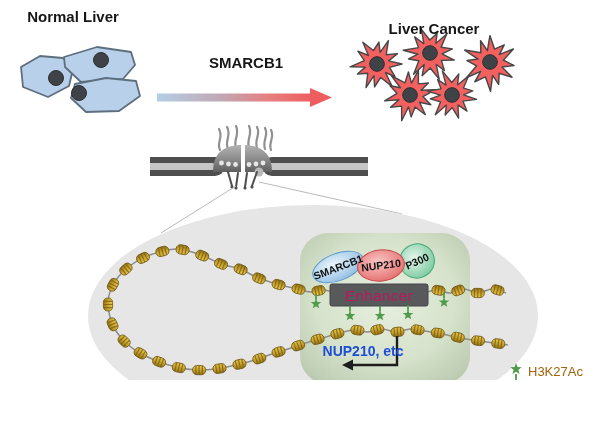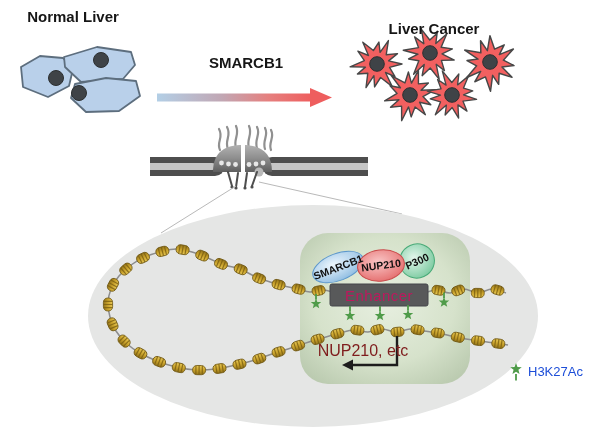--- a/index.html
+++ b/index.html
@@ -1,25 +1,25 @@
 <!DOCTYPE html>
 <html><head>
 <meta charset="utf-8">
 <style>
   html,body{margin:0;padding:0;background:#ffffff;}
-  .stage{position:relative;width:600px;height:437px;background:#ffffff;overflow:hidden;
+  .stage{position:relative;width:600px;height:380px;background:#ffffff;overflow:hidden;
          font-family:"Liberation Sans",sans-serif;}
   .stage svg{position:absolute;left:0;top:0;}
   .lbl{position:absolute;color:#161616;white-space:nowrap;transform:translate(-50%,-50%);}
   .title-lbl{font-size:15px;font-weight:700;}
   .arrow-lbl{font-size:15px;font-weight:700;text-align:center;line-height:18px;}
   .oval-lbl{font-size:10.5px;font-weight:700;color:#101010;}
   .enh-lbl{font-size:15px;font-weight:400;color:#be185d;letter-spacing:0.5px;}
-  .gene-lbl{font-size:16px;font-weight:400;color:#7f1d1d;}
-  .legend-lbl{font-size:13px;font-weight:500;color:#1d4ed8;transform:translate(0,-50%);}
+  .gene-lbl{font-size:14px;font-weight:700;color:#1d4ed8;}
+  .legend-lbl{font-size:13px;font-weight:500;color:#a16207;transform:translate(0,-50%);}
   .rot21{transform:translate(-50%,-50%) rotate(-21deg);}
   .rot7{transform:translate(-50%,-50%) rotate(-7deg);}
   .rot24{transform:translate(-50%,-50%) rotate(-24deg);}
 </style>
 </head>
 <body>
 
 <div class="stage">
 
 <svg width="600" height="437" viewBox="0 0 600 437">

